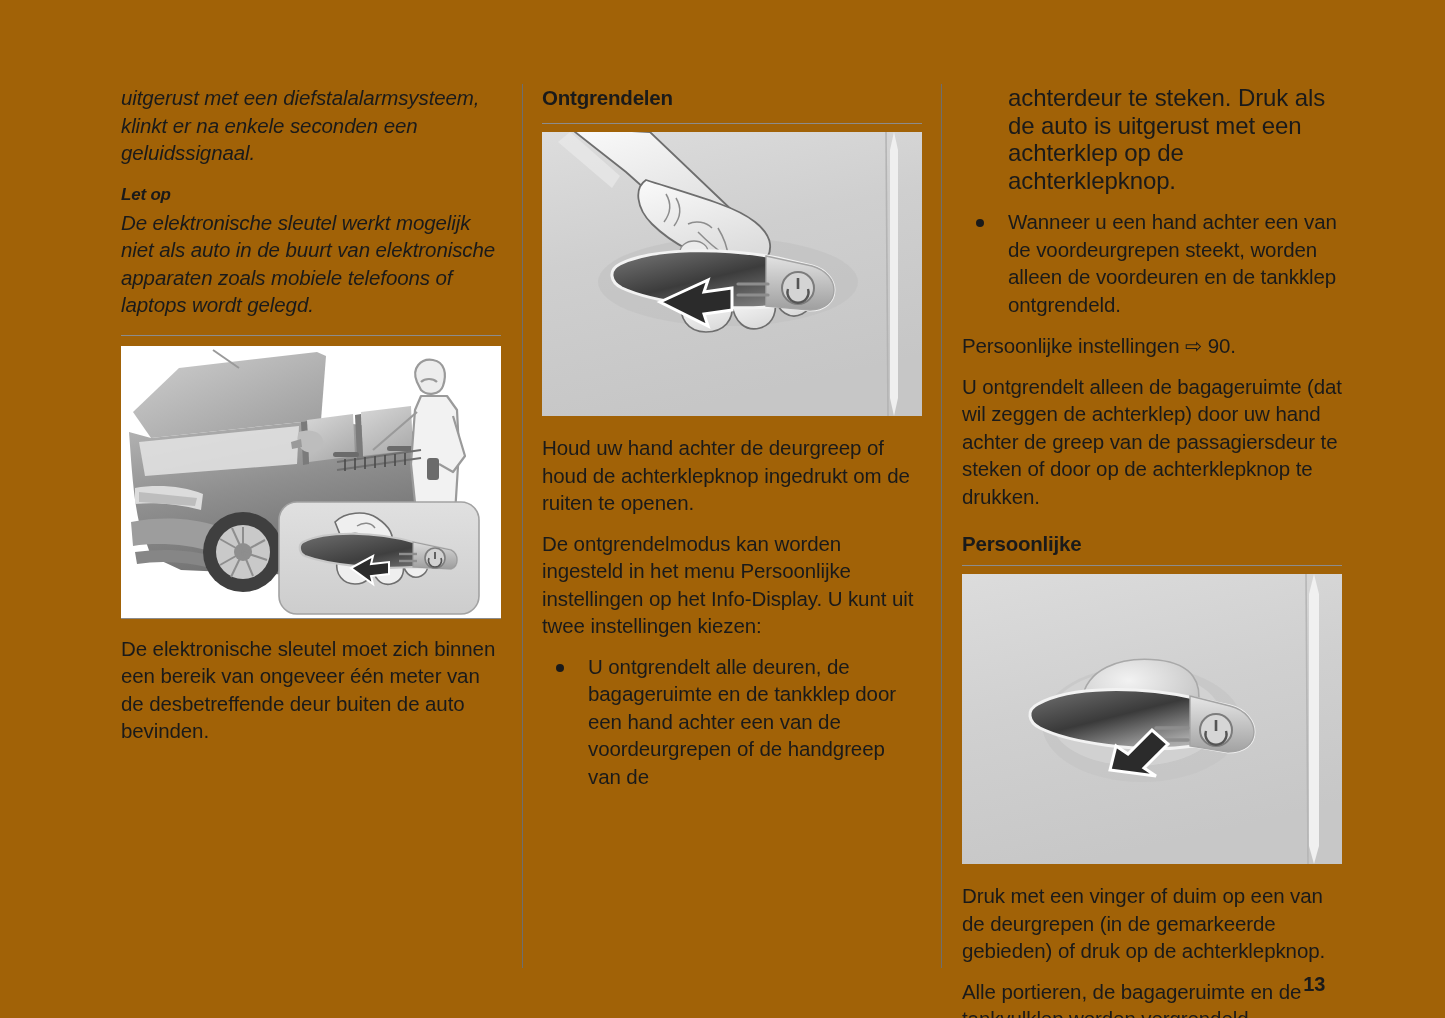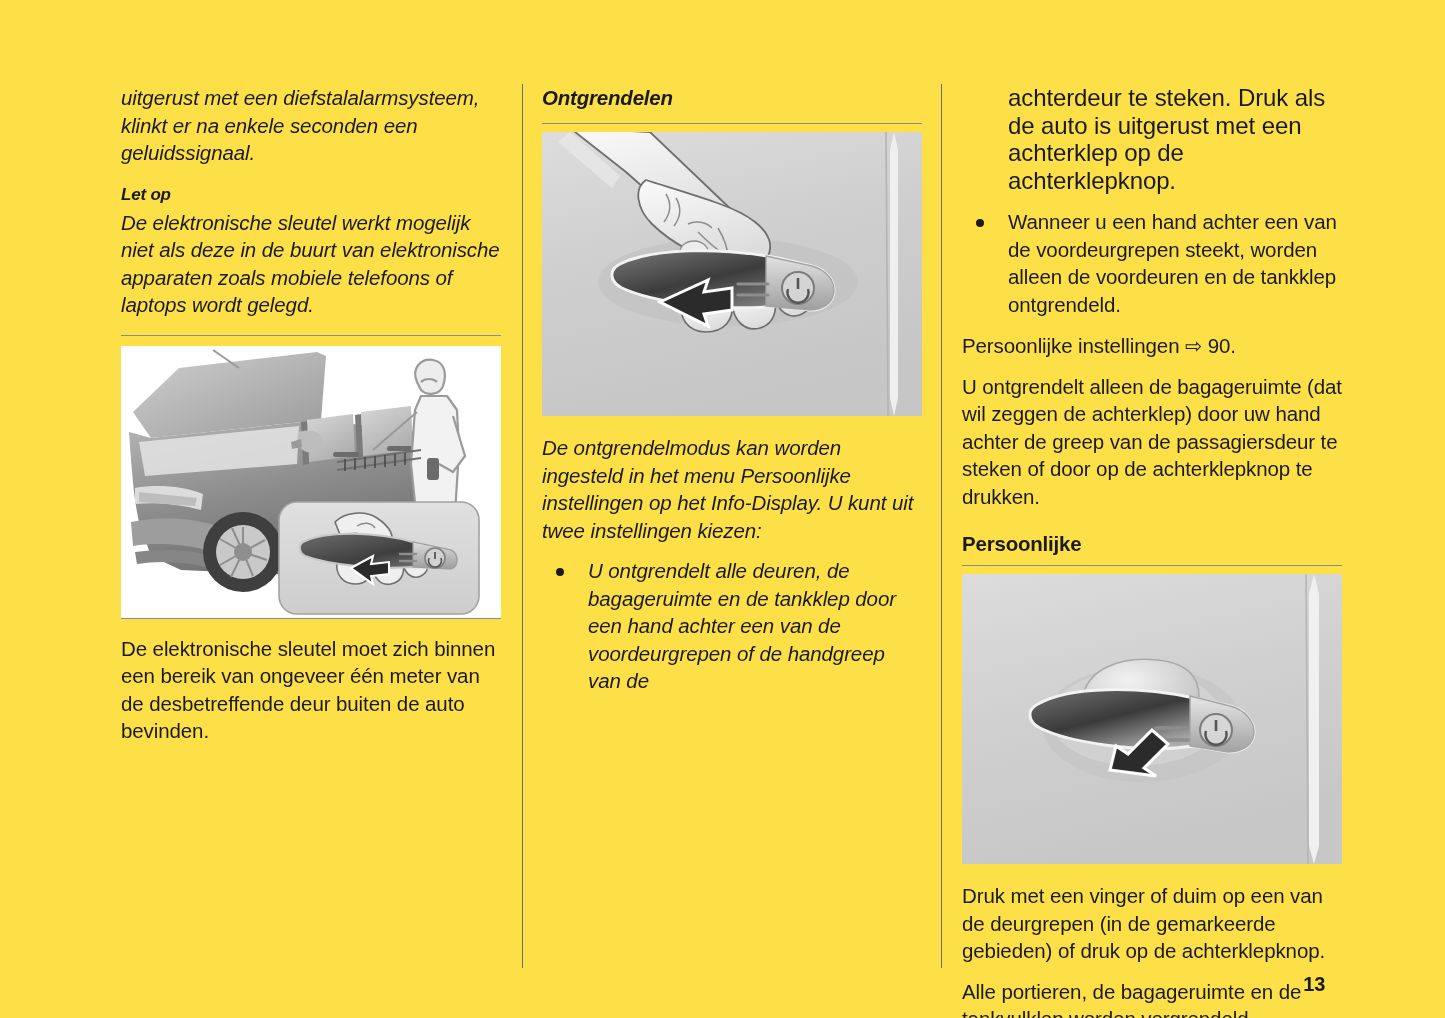--- a/index.html
+++ b/index.html
@@ -12,31 +12,31 @@
     height: 1018px;
     position: relative;
     font-family: "Liberation Sans", sans-serif;
     color: #1a1a1a;
     overflow: hidden;
   }
 
   .page {
     position: absolute;
     inset: 0;
-    background: #fde047;
+    background: #a16207;
   }
 
   
   .col {
     position: absolute;
     top: 84px;
     width: 380px;
   }
   #col-1 { left: 121px; }
-  #col-2 { left: 542px; font-style: italic; }
+  #col-2 { left: 542px; }
   #col-3 { left: 962px; }
 
   .col-divider {
     position: absolute;
     top: 84px;
     width: 1px;
     height: 884px;
     background: #6e6e6e;
   }
   #divider-1 { left: 522px; }
@@ -134,21 +134,21 @@
 <div class="page">
 
   <div class="col-divider" id="divider-1"></div>
   <div class="col-divider" id="divider-2"></div>
 
   <div class="col" id="col-1">
 
     <p class="italic">uitgerust met een diefstalalarmsysteem, klinkt er na enkele seconden een geluidssignaal.</p>
 
     <h3>Let op</h3>
-    <p class="italic">De elektronische sleutel werkt mogelijk niet als deze in de buurt van elektronische apparaten zoals mobiele telefoons of laptops wordt gelegd.</p>
+    <p class="italic">De elektronische sleutel werkt mogelijk niet als auto in de buurt van elektronische apparaten zoals mobiele telefoons of laptops wordt gelegd.</p>
 
     <hr class="rule">
 
     <div class="fig fig-van">
       <svg viewBox="0 0 380 272" xmlns="http://www.w3.org/2000/svg" aria-hidden="true">
         <defs>
           <linearGradient id="bodyG" x1="0" y1="0" x2="0.4" y2="1">
             <stop offset="0" stop-color="#b6b6b6"></stop>
             <stop offset="0.5" stop-color="#8f8f8f"></stop>
             <stop offset="1" stop-color="#6f6f6f"></stop>
@@ -339,20 +339,21 @@
         </g>
 
         <circle cx="256" cy="156" r="16" fill="#d4d4d4" stroke="#7c7c7c" stroke-width="2"></circle>
         <path d="M256 146 L256 157" stroke="#555" stroke-width="2.6"></path>
         <path d="M246 157 A10.5 10.5 0 1 0 266 157" fill="none" stroke="#555" stroke-width="2.4"></path>
 
         <path d="M118 170 L166 148 L162 160 L190 156 L190 178 L162 182 L166 194 Z" fill="#2b2b2b" stroke="#ffffff" stroke-width="3"></path>
       </svg>
     </div>
 
+    <p class="tight">Houd uw hand achter de deurgreep of houd de achterklepknop ingedrukt om de ruiten te openen.</p>
     <p class="tight">De ontgrendelmodus kan worden ingesteld in het menu Persoonlijke instellingen op het Info-Display. U kunt uit twee instellingen kiezen:</p>
 
     <ul class="bullets">
       <li>
         <span class="dot"></span>
         <span>U ontgrendelt alle deuren, de bagageruimte en de tankklep door een hand achter een van de voordeurgrepen of de handgreep van de</span>
       </li>
     </ul>
   </div>
 

